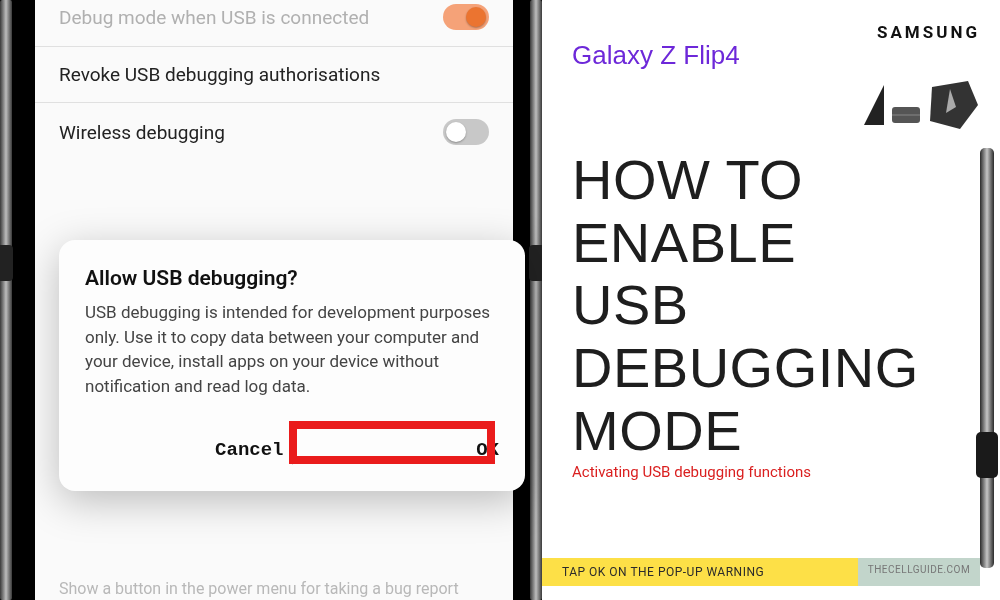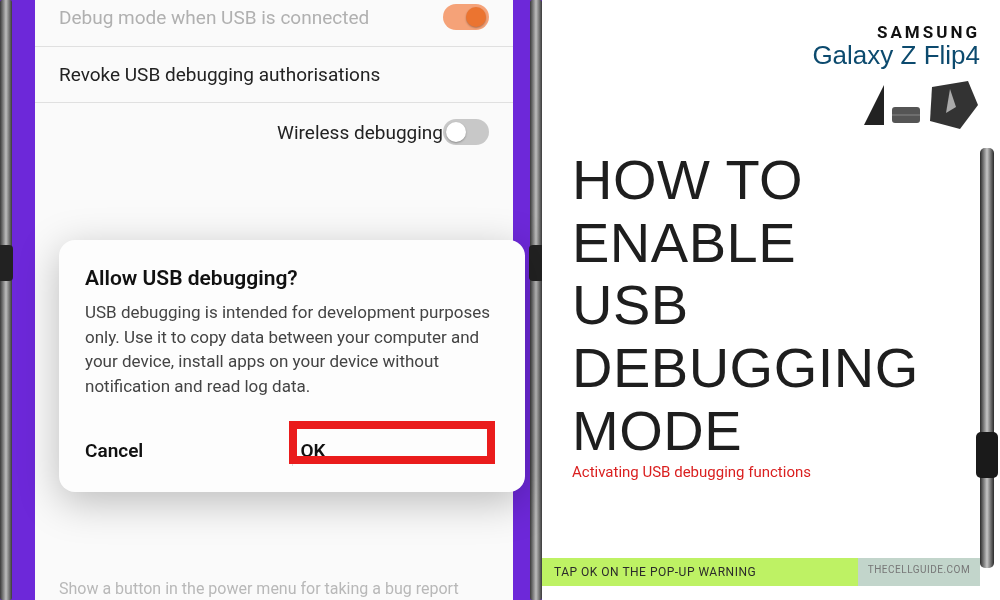--- a/index.html
+++ b/index.html
@@ -9,21 +9,21 @@
     font-family: -apple-system, BlinkMacSystemFont, "Segoe UI", Roboto, sans-serif;
     background: #fff;
     position: relative;
     overflow: hidden;
   }
   .left-panel {
     position: absolute;
     left: 0; top: 0;
     width: 542px;
     height: 600px;
-    background: #6d28d9;
+    background: #000000;
   }
   .right-panel {
     position: absolute;
     left: 542px; top: 0;
     width: 458px;
     height: 600px;
     background: #fff;
     padding: 16px 20px 0 30px;
   }
   
@@ -106,26 +106,27 @@
     line-height: 1.45;
     color: #444;
   }
   .dialog-actions {
     display: flex;
     margin-top: 28px;
     gap: 8px;
   }
   .dialog-btn {
     flex: 1;
-    text-align: left;
+    text-align: right;
     font-size: 19px;
     font-weight: 600;
     padding: 12px 0;
     color: #111;
     position: relative;
+    font-family: Liberation Mono, monospace;
   }
   .dialog-sep {
     width: 1px;
     background: #ddd;
     margin: 8px 0;
   }
   .ok-highlight {
     position: absolute;
     border: 8px solid #ea1c1c;
     pointer-events: none;
@@ -133,23 +134,23 @@
   
   .brand {
     text-align: right;
     font-weight: 700;
     font-size: 17px;
     letter-spacing: 3px;
     color: #111;
     margin-top: 6px;
   }
   .brand2 {
-    text-align: right;
+    text-align: left;
     font-size: 26px;
-    color: #0c4a6e;
+    color: #6d28d9;
     margin-top: -2px;
     font-family: "Segoe UI", sans-serif;
   }
   .product-icons {
     text-align: right;
     margin-top: 6px;
     height: 60px;
     position: relative;
   }
   .headline {
@@ -188,25 +189,25 @@
   .caption-bar {
     position: absolute;
     left: 542px;
     bottom: 14px;
     width: 438px;
     height: 28px;
     display: flex;
   }
   .caption-main {
     flex: 1;
-    background: #bef264;
+    background: #fde047;
     color: #2b2b2b;
     font-size: 12px;
     letter-spacing: 0.5px;
-    padding: 7px 12px;
+    padding: 7px 20px;
   }
   .caption-brand {
     width: 122px;
     background: #c2d5cb;
     color: #777;
     font-size: 10px;
     letter-spacing: 0.5px;
     padding: 6px 8px;
     text-align: center;
   }
@@ -237,21 +238,21 @@
       <div class="toggle on"></div>
     </div>
 
     <div class="setting">
       <div class="text">
         <div class="title">Revoke USB debugging authorisations</div>
       </div>
     </div>
 
 
-    <div class="setting" style="border-bottom:none;text-align:right;">
+    <div class="setting" style="border-bottom:none;">
       <div class="text">
         <div class="title">Wireless debugging</div>
       </div>
       <div class="toggle"></div>
     </div>
 
     <div class="below-dialog">Show a button in the power menu for taking a bug report</div>
 
     <div class="dialog">
       <div class="dialog-title">Allow USB debugging?</div>

